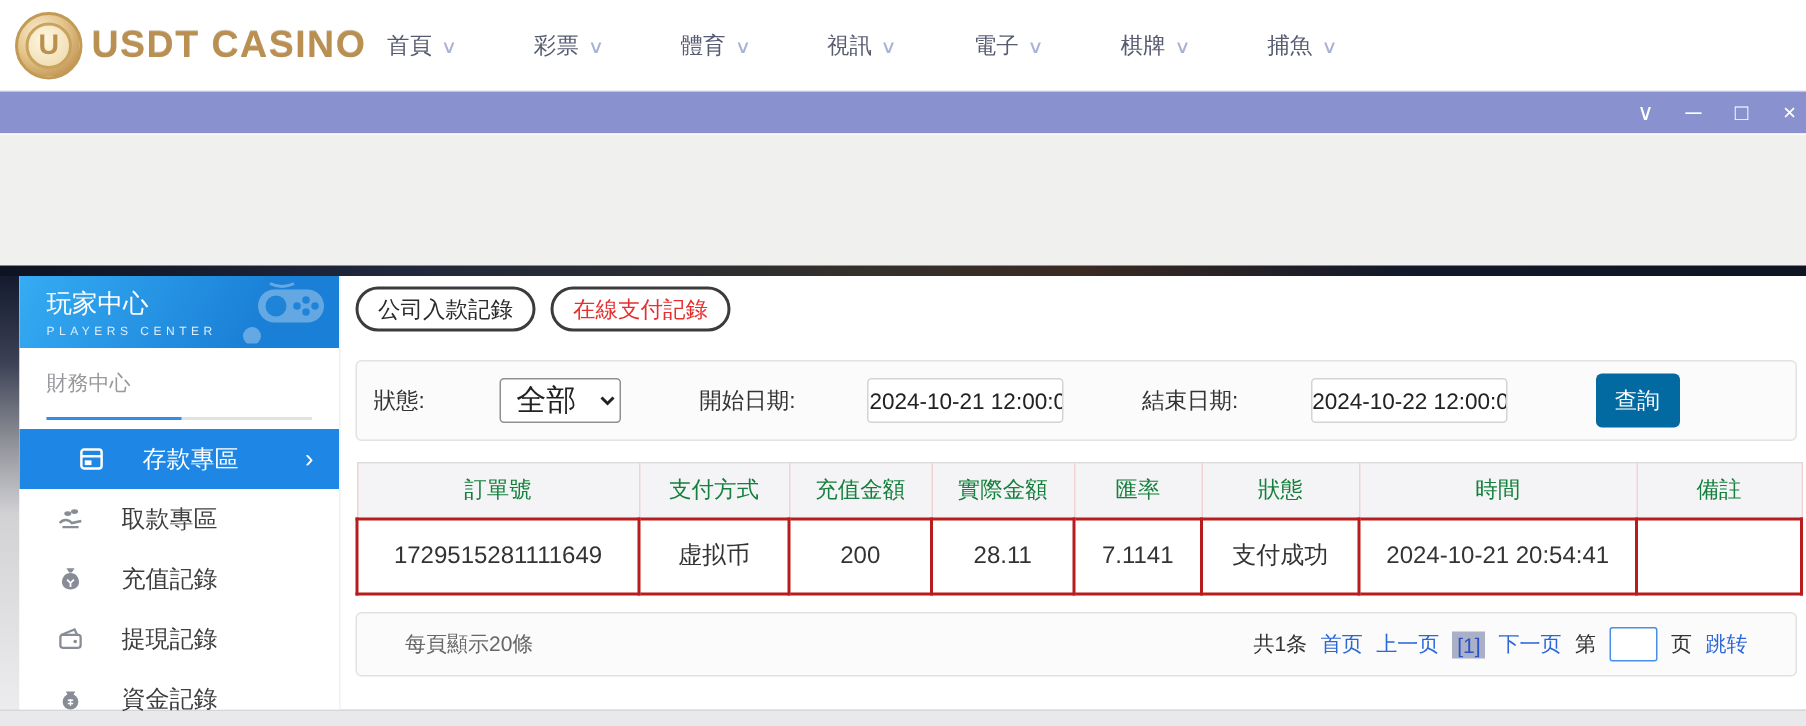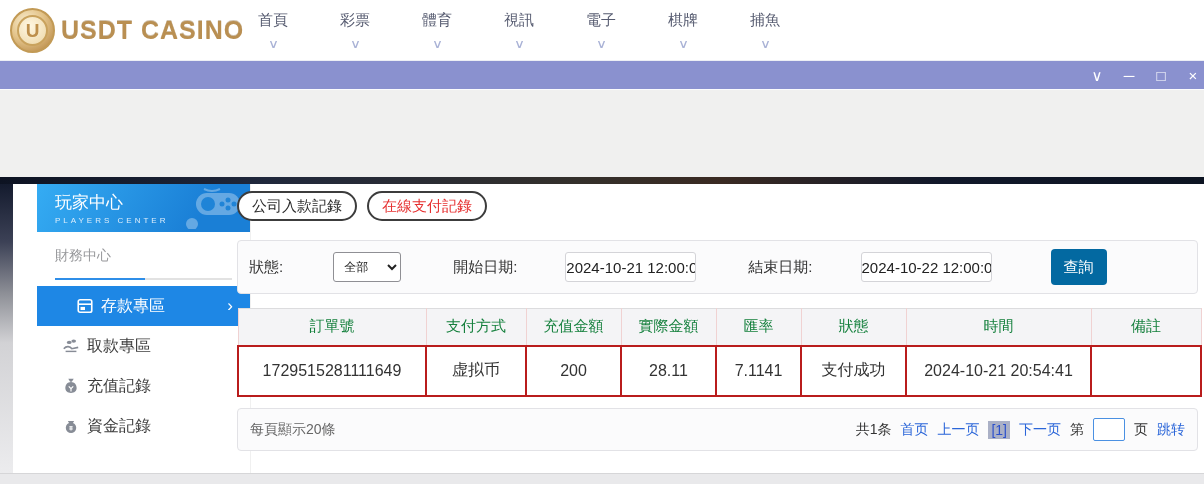--- a/index.html
+++ b/index.html
@@ -16,80 +16,80 @@
   .logo { position:absolute; left:10px; top:8px; display:flex; align-items:center; gap:6px; }
   .logo-coin { width:45px; height:45px; border-radius:50%;
     background: radial-gradient(circle at 35% 30%, #f9edcf, #e3c389 45%, #b98a48 90%);
     border:2px solid #c29a55; display:flex; align-items:center; justify-content:center; }
   .logo-coin-inner { width:31px; height:31px; border-radius:50%; border:2px solid #c9a25d;
     display:flex; align-items:center; justify-content:center; background:radial-gradient(circle at 40% 35%, #fff7e2, #ecd6a6); }
   .logo-u { font-size:19px; font-weight:bold; color:#bd8f4c; }
   .logo-text { font-size:25px; font-weight:bold; letter-spacing:1px; color:#b98f52;
     text-shadow: 0 1px 0 rgba(255,255,255,.6), 0 -1px 0 rgba(120,80,20,.35); }
   .nav { position:absolute; left:258px; top:0; height:61px; display:flex; align-items:center; gap:52px; }
-  .nav-item { display:flex; align-items:center; gap:7px; font-size:15px; color:#565b70; cursor:pointer;flex-direction:column; }
+  .nav-item { display:flex; align-items:center; gap:7px; font-size:15px; color:#565b70; cursor:pointer; }
   .nav-chev { color:#a9b2d6; font-size:12px; transform:scaleX(1.25); }
   
   .titlebar { position:absolute; top:61px; left:0; width:1204px; height:28px; background:#8a91cf; }
   .win-controls { position:absolute; right:4px; top:0; height:28px; display:flex; align-items:center; gap:18px; color:#fff; }
   .win-btn { font-size:15px; line-height:1; cursor:pointer; width:14px; text-align:center; }
   
   .hero { position:absolute; top:89px; left:0; width:1204px; height:88px; background:#f0f0ef; border-top:1px solid #fbfbfd; }
   .dark-band { position:absolute; top:177px; left:0; width:1204px; height:7px;
     background:linear-gradient(90deg,#0d1322,#20283c 22%,#34302b 48%,#3a2a22 60%,#11182a 78%,#0d1422); }
   .left-strip { position:absolute; top:184px; left:0; width:13px; height:289px;
     background:linear-gradient(#141b2e,#3c4156 20%,#8e9097 38%,#d2d2d5 55%,#ececee); }
   .bottom-strip { position:absolute; top:473px; left:0; width:1204px; height:11px; background:#e9e9eb; border-top:1px solid #d6d6d8; }
   .main-bg { position:absolute; top:184px; left:13px; width:1191px; height:289px; background:#fff; }
   
-  .sidebar { position:absolute; left:13px; top:184px; width:214px; height:289px; background:#fff; border-right:1px solid #f0f0f0;margin-left:24px; }
+  .sidebar { position:absolute; left:13px; top:184px; width:214px; height:289px; background:#fff; border-right:1px solid #f0f0f0; }
   .sb-header { position:relative; height:48px; overflow:hidden; padding:7px 0 0 18px; color:#fff;
     background:linear-gradient(120deg,#35acf3,#1a7fd6 75%); }
   .sb-title { font-size:17px; }
   .sb-sub { font-size:8px; letter-spacing:3px; color:#dcedfb; margin-top:2px; }
   .sb-art { position:absolute; right:4px; top:3px; opacity:.32; }
   .sb-section { padding:15px 18px 6px; }
   .sb-section-title { font-size:14px; color:#98999c; }
   .sb-underline { margin-top:13px; width:177px; height:2px; background:#e2e2e2; position:relative; }
   .sb-underline-accent { position:absolute; left:0; top:0; width:90px; height:2px; background:#2f8ee8; }
-  .sb-item { height:40px; display:flex; align-items:center; padding-left:25px; gap:7px; font-size:16px; color:#3d3d3d; cursor:pointer; }
+  .sb-item { height:40px; display:flex; align-items:center; padding-left:25px; gap:25px; font-size:16px; color:#3d3d3d; cursor:pointer; }
   .sb-item .sb-icon { color:#878c96; display:flex; }
   .sb-item.active { background:#1e87e5; color:#fff; padding-left:39px; }
   .sb-item.active .sb-icon { color:#fff; }
   .sb-item .chev-right { margin-left:auto; margin-right:17px; font-size:17px; color:#fff; }
   
   .tabs { position:absolute; left:237px; top:191px; display:flex; gap:10px; }
   .pill { height:30px; border:2px solid #3c3c3c; border-radius:16px; background:#fff;
     display:flex; align-items:center; padding:0 13px; font-size:15px; cursor:pointer; }
   .pill-company { color:#2b2b2b; }
   .pill-online { color:#e63030; }
   .filter-panel { position:absolute; left:237px; top:240px; width:961px; height:54px;
     border:1px solid #e2e2e6; border-radius:4px; background:#fbfbfc;
     display:flex; align-items:center; padding-left:11px;gap:44px; }
   .f-label { font-size:15px; color:#333; }
-  .status-select { width:68px; height:30px; margin-left:6px; border:1px solid #8f8f94; border-radius:3px;
-    background:#fff; font-size:12px; color:#222; padding-left:6px;
+  .status-select { width:81px; height:30px; margin-left:6px; border:1px solid #8f8f94; border-radius:3px;
+    background:#fff; font-size:20px; color:#222; padding-left:6px;
     font-family:"Liberation Sans","DejaVu Sans",sans-serif; }
   .date-input { width:131px; height:30px; border:1px solid #d4d4d8; border-radius:3px; background:#fff;
     font-size:15px; color:#222; text-align:center; margin-left:4px;
     font-family:"Liberation Sans","DejaVu Sans",sans-serif; }
   .ml8 { margin-left:8px; }
   .search-btn { margin-left:15px; height:36px; padding:0 13px; background:#0369a1; color:#fff;
     border:none; border-radius:4px; font-size:15px; cursor:pointer;
     font-family:"Liberation Sans","DejaVu Sans",sans-serif; }
   
   .records-table { position:absolute; left:237px; top:308px; width:963px; border-collapse:collapse; table-layout:fixed; }
   .records-table th { height:37px; background:#f4f4f6; font-size:15px; font-weight:normal; color:#15803d;
     border:1px solid #f0d2d2; border-top:1px solid #dcdcde; }
   .records-table td { height:50px; background:#fff; font-size:16px; color:#333; text-align:center;
     border:2px solid #b91c1c; }
   
   .pagination-panel { position:absolute; left:237px; top:408px; width:961px; height:43px;
     border:1px solid #e2e2e6; border-radius:4px; background:#fbfbfc;
-    display:flex; align-items:center; padding:0 12px; font-size:14px; }
+    display:flex; align-items:center; padding:0 32px; font-size:14px; }
   .per-page { color:#666; }
   .pager { margin-left:auto; display:flex; align-items:center; gap:9px; }
   .pg-text { color:#333; }
   .pg-link { color:#2b66d9; cursor:pointer; }
   .pg-current { background:#aab0c6; color:#2b50cc; padding:1px 3px; }
   .page-input { width:32px; height:23px; border:1px solid #4a90e2; border-radius:2px; background:#fff; text-align:center; }
 </style>
 </head>
 <body>
 
@@ -194,20 +194,30 @@
   </div>
   <div class="sb-item">
     <span class="sb-icon">
       <svg width="18" height="18" viewBox="0 0 20 20">
           <path d="M7 2 h6 l-2 3.2 h-2 z" fill="currentColor"></path>
           <path d="M10 5.5 c-4 0-6.3 3.2-6.3 6.8 0 3.4 2.5 5.4 6.3 5.4 s6.3-2 6.3-5.4 c0-3.6-2.3-6.8-6.3-6.8z" fill="currentColor"></path>
           <path d="M7.5 10.5 l2.5 2.5 2.5-2.5 M10 13 v3" stroke="#fff" stroke-width="1.3" fill="none"></path>
         </svg>
     </span>
     <span>充值記錄</span>
+  </div>
+  <div class="sb-item">
+    <span class="sb-icon">
+      <svg width="18" height="18" viewBox="0 0 20 20">
+          <path d="M3 7 l10-4 2 4" fill="none" stroke="currentColor" stroke-width="1.7"></path>
+          <rect x="2.5" y="7" width="15" height="9.5" rx="1.8" fill="none" stroke="currentColor" stroke-width="1.7"></rect>
+          <circle cx="13.5" cy="11.8" r="1.3" fill="currentColor"></circle>
+        </svg>
+    </span>
+    <span>提現記錄</span>
   </div>
   <div class="sb-item">
     <span class="sb-icon">
       <svg width="18" height="18" viewBox="0 0 20 20">
           <path d="M6.5 4.5 h7 l-1.5 2.5 h-4z" fill="currentColor"></path>
           <circle cx="10" cy="12" r="5.8" fill="currentColor"></circle>
           <path d="M8 11 h4 M8 13.3 h4 M10 10 v5" stroke="#fff" stroke-width="1.1" fill="none"></path>
         </svg>
     </span>
     <span>資金記錄</span>

